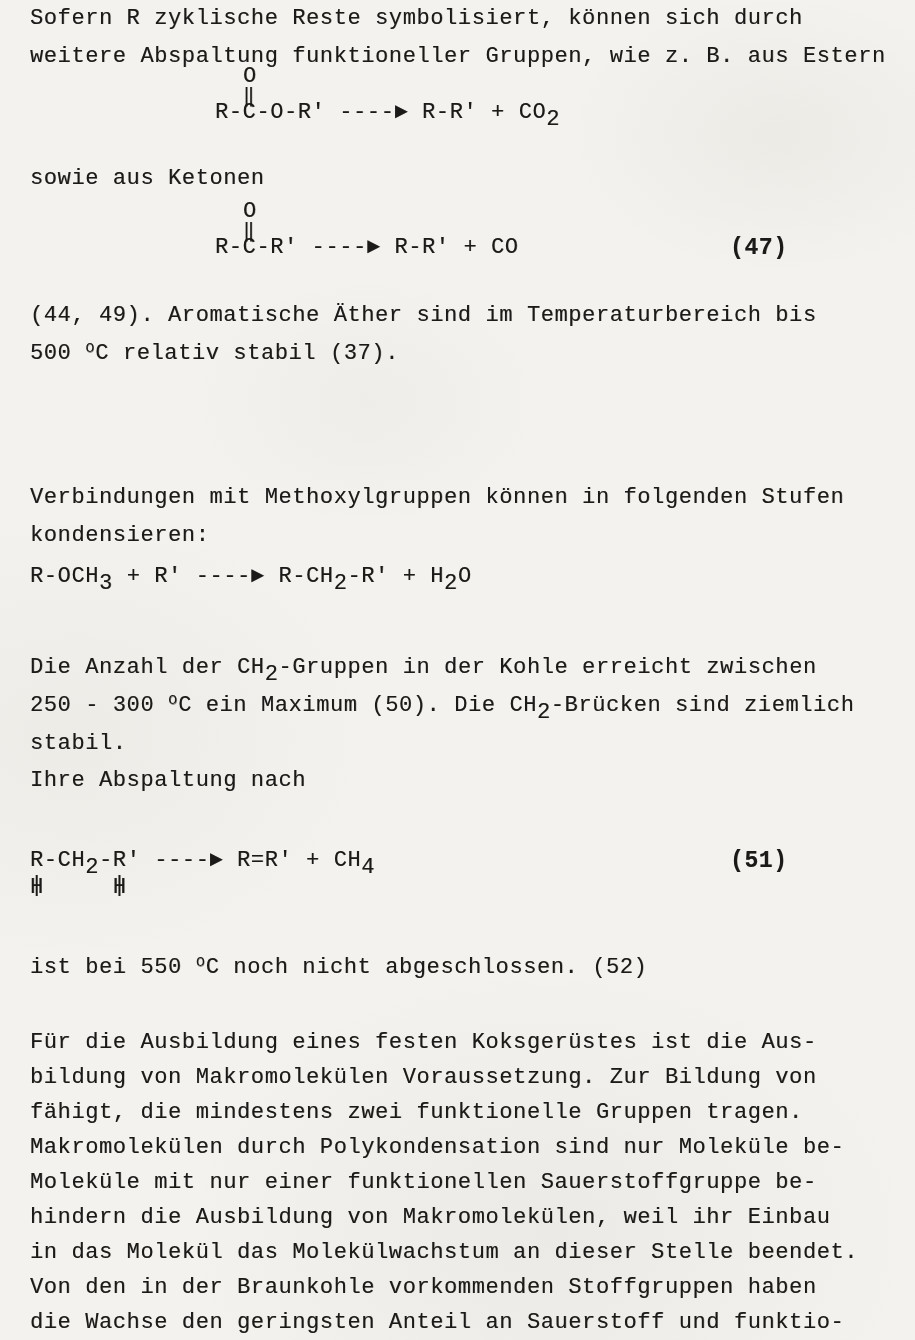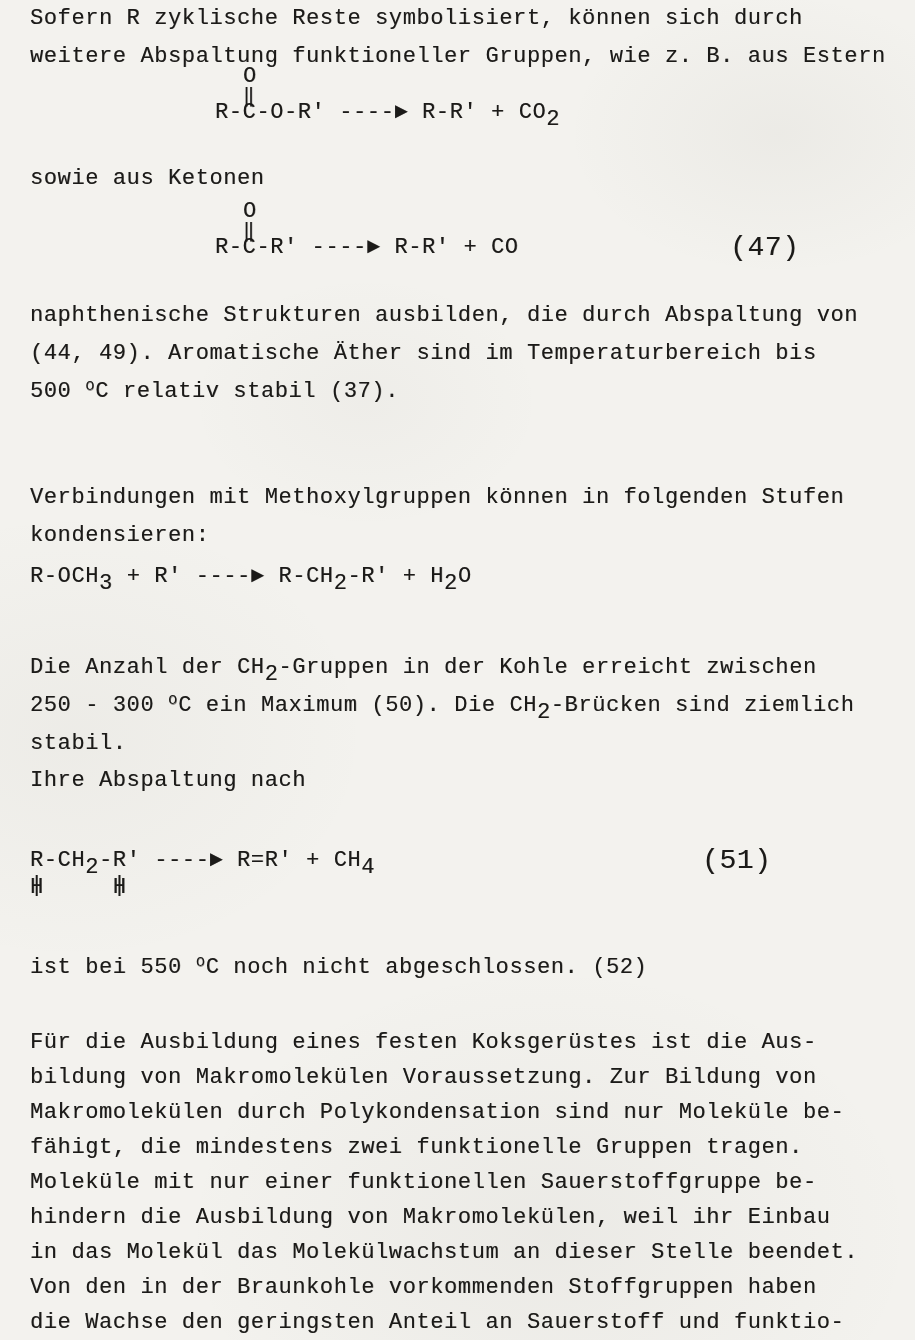--- a/index.html
+++ b/index.html
@@ -29,23 +29,24 @@
   .formula.flush{left:30px;}
   .fline .line{line-height:30px;}
   .above{
     position:absolute;
     font-size:22px;
     text-shadow:0.4px 0.4px 0 rgba(25,23,20,0.45);
   }
   .above.bond{font-size:19px;}
   .eqnum{
     position:absolute;top:0;
-    font-size:28px;line-height:30px;
+    font-size:23px;line-height:30px;
     letter-spacing:0.6px;
     text-shadow:0.4px 0.4px 0 rgba(25,23,20,0.45);
+    font-weight:bold;
   }
   .subrow{position:absolute;left:0;}
   .subrow .line{line-height:20px;}
   sub{vertical-align:-0.32em;font-size:1em;line-height:0;}
   sup{vertical-align:0.42em;font-size:0.72em;line-height:0;}
 </style>
 </head>
 <body>
 
 <div class="page">
@@ -70,21 +71,20 @@
   <div class="block formula" style="top:233px">
     <span class="above" style="left:28px;top:-34px">O</span>
     <span class="above bond" style="left:28px;top:-14px">‖</span>
     <div class="fline">
         <div class="line"><span>R-C-R' ----► R-R' + CO</span></div>
       </div>
     <span class="eqnum" style="left:515px">(47)</span>
   </div>
 
   <div class="block para" style="top:297px">
-      <div class="line"><span>naphthenische Strukturen ausbilden, die durch Abspaltung von</span></div>
       <div class="line"><span>(44, 49). Aromatische Äther sind im Temperaturbereich bis</span></div>
       <div class="line"><span>500 </span><sup>o</sup><span>C relativ stabil (37).</span></div>
     </div>
 
   <div class="block para" style="top:479px">
       <div class="line"><span>Verbindungen mit Methoxylgruppen können in folgenden Stufen</span></div>
       <div class="line"><span>kondensieren:</span></div>
     </div>
 
   <div class="block formula flush" style="top:562px">
@@ -106,32 +106,32 @@
   <div class="block formula flush" style="top:846px">
     <div class="fline">
         <div class="line"><span>R-CH</span><sub>2</sub><span>-R' ----► R=R' + CH</span><sub>4</sub></div>
       </div>
     <div class="subrow" style="top:30px">
         <div class="line"><span>|     |</span></div>
       </div>
     <div class="subrow" style="top:32px">
         <div class="line"><span>H     H</span></div>
       </div>
-    <span class="eqnum" style="left:672px">(51)</span>
+    <span class="eqnum" style="left:700px">(51)</span>
   </div>
 
   <div class="block para" style="top:949px">
       <div class="line"><span>ist bei 550 </span><sup>o</sup><span>C noch nicht abgeschlossen. (52)</span></div>
     </div>
 
   <div class="block para tight" style="top:1025px">
       <div class="line"><span>Für die Ausbildung eines festen Koksgerüstes ist die Aus-</span></div>
       <div class="line"><span>bildung von Makromolekülen Voraussetzung. Zur Bildung von</span></div>
+      <div class="line"><span>fähigt, die mindestens zwei funktionelle Gruppen tragen.</span></div>
       <div class="line"><span>Makromolekülen durch Polykondensation sind nur Moleküle be-</span></div>
-      <div class="line"><span>fähigt, die mindestens zwei funktionelle Gruppen tragen.</span></div>
       <div class="line"><span>Moleküle mit nur einer funktionellen Sauerstoffgruppe be-</span></div>
       <div class="line"><span>hindern die Ausbildung von Makromolekülen, weil ihr Einbau</span></div>
       <div class="line"><span>in das Molekül das Molekülwachstum an dieser Stelle beendet.</span></div>
       <div class="line"><span>Von den in der Braunkohle vorkommenden Stoffgruppen haben</span></div>
       <div class="line"><span>die Wachse den geringsten Anteil an Sauerstoff und funktio-</span></div>
     </div>
 
 </div>
 
 </body></html>

